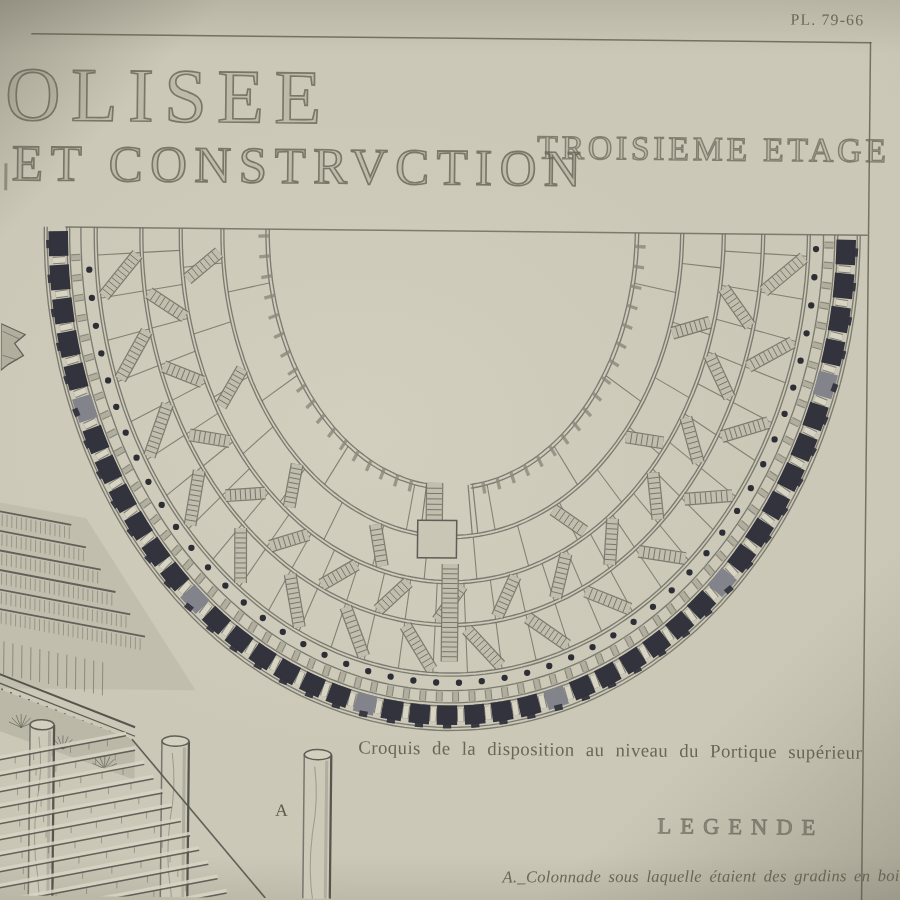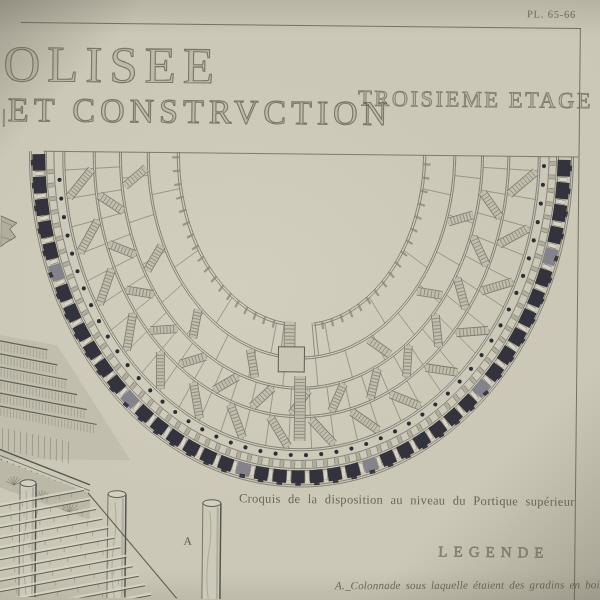--- a/index.html
+++ b/index.html
@@ -34,21 +34,21 @@
 <div id="stage">
   <div id="plate">
 
     <div class="line" style="left:18px;top:25px;width:560px;height:1px;"></div>
     <div class="line" style="left:577px;top:25px;width:1px;height:575px;"></div>
 
     <div class="engr t-main">COLISEE</div>
     <div class="engr t-sub">ET CONSTRVCTION</div>
     <div class="frag-stroke"></div>
     <div class="engr2 t-stage">TROISIEME ETAGE</div>
-    <div class="t-plateno">PL. 65-66</div>
+    <div class="t-plateno">PL. 79-66</div>
 
     <svg id="drawing" width="600" height="600" viewBox="0 0 600 600">
         <line x1="42.0" y1="154.0" x2="577.0" y2="154.0" stroke="#6e6d64" stroke-width="1" stroke-opacity="0.85"></line>
         <path d="M572.0 154.0L571.9 162.7L571.6 171.4L571.2 180.1L570.5 188.8L569.7 197.5L568.7 206.1L567.4 214.7L566.1 223.2L564.5 231.7L562.7 240.2L560.8 248.6L558.7 256.9L556.4 265.2L553.9 273.3L551.3 281.4L548.5 289.4L545.5 297.4L542.4 305.2L539.0 312.9L535.6 320.5L531.9 328.0L528.1 335.4L524.2 342.6L520.1 349.7L515.8 356.7L511.4 363.6L506.8 370.3L502.1 376.8L497.3 383.2L492.3 389.5L487.2 395.5L482.0 401.5L476.6 407.2L471.2 412.8L465.6 418.2L459.9 423.4L454.1 428.4L448.1 433.3L442.1 437.9L436.0 442.4L429.8 446.6L423.5 450.7L417.1 454.6L410.6 458.2L404.1 461.7L397.5 464.9L390.8 467.9L384.1 470.7L377.3 473.3L370.4 475.7L363.5 477.8L356.6 479.7L349.6 481.4L342.6 482.9L335.5 484.2L328.4 485.2L321.3 486.0L314.2 486.5L307.1 486.9L300.0 487.0L292.9 486.9L285.8 486.5L278.7 486.0L271.6 485.2L264.5 484.2L257.4 482.9L250.4 481.4L243.4 479.7L236.5 477.8L229.6 475.7L222.7 473.3L215.9 470.7L209.2 467.9L202.5 464.9L195.9 461.7L189.4 458.2L182.9 454.6L176.5 450.7L170.2 446.6L164.0 442.4L157.9 437.9L151.9 433.3L145.9 428.4L140.1 423.4L134.4 418.2L128.8 412.8L123.4 407.2L118.0 401.5L112.8 395.5L107.7 389.5L102.7 383.2L97.9 376.8L93.2 370.3L88.6 363.6L84.2 356.7L79.9 349.7L75.8 342.6L71.9 335.4L68.1 328.0L64.4 320.5L61.0 312.9L57.6 305.2L54.5 297.4L51.5 289.4L48.7 281.4L46.1 273.3L43.6 265.2L41.3 256.9L39.2 248.6L37.3 240.2L35.5 231.7L33.9 223.2L32.6 214.7L31.3 206.1L30.3 197.5L29.5 188.8L28.8 180.1L28.4 171.4L28.1 162.7L28.0 154.0" fill="none" stroke="#6e6d64" stroke-width="0.9" stroke-opacity="0.85" stroke-linecap="butt"></path>
         <path d="M570.0 154.0L570.0 162.7L569.7 171.3L569.2 180.0L568.6 188.6L567.7 197.2L566.7 205.8L565.5 214.3L564.1 222.8L562.6 231.2L560.8 239.6L558.9 248.0L556.8 256.2L554.6 264.5L552.1 272.6L549.5 280.6L546.7 288.6L543.7 296.4L540.6 304.2L537.3 311.9L533.9 319.4L530.3 326.9L526.5 334.2L522.6 341.4L518.5 348.5L514.2 355.4L509.9 362.2L505.3 368.9L500.7 375.4L495.9 381.8L491.0 388.0L485.9 394.0L480.7 399.9L475.4 405.6L469.9 411.1L464.4 416.5L458.7 421.7L453.0 426.7L447.1 431.5L441.1 436.1L435.0 440.6L428.9 444.8L422.6 448.8L416.3 452.6L409.8 456.3L403.3 459.7L396.8 462.9L390.1 465.9L383.5 468.7L376.7 471.3L369.9 473.6L363.0 475.7L356.1 477.7L349.2 479.3L342.2 480.8L335.2 482.1L328.2 483.1L321.2 483.9L314.1 484.4L307.1 484.8L300.0 484.9L292.9 484.8L285.9 484.4L278.8 483.9L271.8 483.1L264.8 482.1L257.8 480.8L250.8 479.3L243.9 477.7L237.0 475.7L230.1 473.6L223.3 471.3L216.5 468.7L209.9 465.9L203.2 462.9L196.7 459.7L190.2 456.3L183.7 452.6L177.4 448.8L171.1 444.8L165.0 440.6L158.9 436.1L152.9 431.5L147.0 426.7L141.3 421.7L135.6 416.5L130.1 411.1L124.6 405.6L119.3 399.9L114.1 394.0L109.0 388.0L104.1 381.8L99.3 375.4L94.7 368.9L90.1 362.2L85.8 355.4L81.5 348.5L77.4 341.4L73.5 334.2L69.7 326.9L66.1 319.4L62.7 311.9L59.4 304.2L56.3 296.4L53.3 288.6L50.5 280.6L47.9 272.6L45.4 264.5L43.2 256.2L41.1 248.0L39.2 239.6L37.4 231.2L35.9 222.8L34.5 214.3L33.3 205.8L32.3 197.2L31.4 188.6L30.8 180.0L30.3 171.3L30.0 162.7L29.9 154.0" fill="none" stroke="#6e6d64" stroke-width="0.9" stroke-opacity="0.85" stroke-linecap="butt"></path>
         <path d="M557.0 154.0L556.9 162.3L556.6 170.6L556.2 178.8L555.6 187.1L554.8 195.3L553.8 203.5L552.7 211.7L551.4 219.8L549.9 227.9L548.2 236.0L546.4 243.9L544.4 251.9L542.3 259.7L539.9 267.5L537.4 275.2L534.8 282.8L532.0 290.3L529.0 297.8L525.9 305.1L522.6 312.3L519.1 319.5L515.5 326.5L511.8 333.4L507.9 340.2L503.9 346.8L499.7 353.3L495.4 359.7L491.0 365.9L486.4 372.0L481.7 377.9L476.9 383.7L472.0 389.4L466.9 394.8L461.7 400.1L456.5 405.3L451.1 410.2L445.6 415.0L440.0 419.6L434.3 424.0L428.5 428.3L422.6 432.3L416.7 436.2L410.6 439.8L404.5 443.3L398.3 446.6L392.1 449.7L385.8 452.5L379.4 455.2L373.0 457.7L366.5 459.9L360.0 461.9L353.4 463.8L346.8 465.4L340.2 466.8L333.5 468.0L326.9 469.0L320.2 469.7L313.5 470.3L306.7 470.6L300.0 470.7L293.3 470.6L286.5 470.3L279.8 469.7L273.1 469.0L266.5 468.0L259.8 466.8L253.2 465.4L246.6 463.8L240.0 461.9L233.5 459.9L227.0 457.7L220.6 455.2L214.2 452.5L207.9 449.7L201.7 446.6L195.5 443.3L189.4 439.8L183.3 436.2L177.4 432.3L171.5 428.3L165.7 424.0L160.0 419.6L154.4 415.0L148.9 410.2L143.5 405.3L138.3 400.1L133.1 394.8L128.0 389.4L123.1 383.7L118.3 377.9L113.6 372.0L109.0 365.9L104.6 359.7L100.3 353.3L96.1 346.8L92.1 340.2L88.2 333.4L84.5 326.5L80.9 319.5L77.4 312.3L74.1 305.1L71.0 297.8L68.0 290.3L65.2 282.8L62.6 275.2L60.1 267.5L57.7 259.7L55.6 251.9L53.6 243.9L51.8 236.0L50.1 227.9L48.6 219.8L47.3 211.7L46.2 203.5L45.2 195.3L44.4 187.1L43.8 178.8L43.4 170.6L43.1 162.3L43.0 154.0" fill="none" stroke="#6e6d64" stroke-width="0.9" stroke-opacity="0.85" stroke-linecap="butt"></path>
         <path d="M555.0 154.0L555.0 162.2L554.7 170.5L554.3 178.7L553.7 186.9L552.9 195.1L551.9 203.2L550.8 211.3L549.5 219.4L548.0 227.4L546.4 235.4L544.5 243.3L542.6 251.2L540.4 259.0L538.1 266.7L535.6 274.4L533.0 282.0L530.2 289.4L527.3 296.8L524.1 304.1L520.9 311.3L517.5 318.4L513.9 325.3L510.2 332.2L506.3 338.9L502.3 345.5L498.2 352.0L493.9 358.3L489.5 364.5L485.0 370.5L480.3 376.4L475.6 382.2L470.7 387.8L465.6 393.2L460.5 398.5L455.3 403.6L449.9 408.5L444.5 413.3L438.9 417.8L433.3 422.2L427.5 426.4L421.7 430.5L415.8 434.3L409.8 437.9L403.7 441.4L397.6 444.6L391.4 447.7L385.1 450.5L378.8 453.2L372.4 455.6L366.0 457.9L359.5 459.9L353.0 461.7L346.5 463.3L339.9 464.7L333.3 465.9L326.7 466.9L320.0 467.6L313.3 468.1L306.7 468.5L300.0 468.6L293.3 468.5L286.7 468.1L280.0 467.6L273.3 466.9L266.7 465.9L260.1 464.7L253.5 463.3L247.0 461.7L240.5 459.9L234.0 457.9L227.6 455.6L221.2 453.2L214.9 450.5L208.6 447.7L202.4 444.6L196.3 441.4L190.2 437.9L184.2 434.3L178.3 430.5L172.5 426.4L166.7 422.2L161.1 417.8L155.5 413.3L150.1 408.5L144.7 403.6L139.5 398.5L134.4 393.2L129.3 387.8L124.4 382.2L119.7 376.4L115.0 370.5L110.5 364.5L106.1 358.3L101.8 352.0L97.7 345.5L93.7 338.9L89.8 332.2L86.1 325.3L82.5 318.4L79.1 311.3L75.9 304.1L72.7 296.8L69.8 289.4L67.0 282.0L64.4 274.4L61.9 266.7L59.6 259.0L57.4 251.2L55.5 243.3L53.6 235.4L52.0 227.4L50.5 219.4L49.2 211.3L48.1 203.2L47.1 195.1L46.3 186.9L45.7 178.7L45.3 170.5L45.0 162.2L44.9 154.0" fill="none" stroke="#6e6d64" stroke-width="0.9" stroke-opacity="0.85" stroke-linecap="butt"></path>
         <path d="M547.5 154.0L547.5 162.0L547.2 170.0L546.8 178.0L546.2 186.0L545.4 194.0L544.5 201.9L543.4 209.8L542.1 217.7L540.7 225.5L539.1 233.3L537.4 241.0L535.4 248.7L533.4 256.3L531.1 263.8L528.7 271.3L526.1 278.6L523.4 285.9L520.6 293.1L517.6 300.2L514.4 307.2L511.1 314.1L507.6 320.9L504.0 327.6L500.3 334.1L496.4 340.5L492.4 346.8L488.2 353.0L484.0 359.0L479.6 364.9L475.0 370.7L470.4 376.3L465.6 381.7L460.8 387.0L455.8 392.1L450.7 397.1L445.5 401.9L440.2 406.5L434.8 411.0L429.3 415.3L423.8 419.4L418.1 423.3L412.4 427.0L406.6 430.6L400.7 433.9L394.7 437.1L388.7 440.1L382.6 442.9L376.5 445.4L370.3 447.8L364.1 450.0L357.8 452.0L351.5 453.7L345.1 455.3L338.7 456.7L332.3 457.8L325.9 458.8L319.4 459.5L313.0 460.0L306.5 460.3L300.0 460.4L293.5 460.3L287.0 460.0L280.6 459.5L274.1 458.8L267.7 457.8L261.3 456.7L254.9 455.3L248.5 453.7L242.2 452.0L235.9 450.0L229.7 447.8L223.5 445.4L217.4 442.9L211.3 440.1L205.3 437.1L199.3 433.9L193.4 430.6L187.6 427.0L181.9 423.3L176.2 419.4L170.7 415.3L165.2 411.0L159.8 406.5L154.5 401.9L149.3 397.1L144.2 392.1L139.2 387.0L134.4 381.7L129.6 376.3L125.0 370.7L120.4 364.9L116.0 359.0L111.8 353.0L107.6 346.8L103.6 340.5L99.7 334.1L96.0 327.6L92.4 320.9L88.9 314.1L85.6 307.2L82.4 300.2L79.4 293.1L76.6 285.9L73.9 278.6L71.3 271.3L68.9 263.8L66.6 256.3L64.6 248.7L62.6 241.0L60.9 233.3L59.3 225.5L57.9 217.7L56.6 209.8L55.5 201.9L54.6 194.0L53.8 186.0L53.2 178.0L52.8 170.0L52.5 162.0L52.4 154.0" fill="none" stroke="#6e6d64" stroke-width="0.9" stroke-opacity="0.85" stroke-linecap="butt"></path>
         <path d="M538.7 154.0L538.6 161.8L538.4 169.5L538.0 177.3L537.4 185.0L536.7 192.7L535.8 200.4L534.7 208.1L533.5 215.7L532.1 223.3L530.6 230.8L528.9 238.3L527.0 245.7L525.0 253.1L522.8 260.4L520.5 267.6L518.1 274.7L515.4 281.8L512.7 288.8L509.8 295.6L506.7 302.4L503.5 309.1L500.2 315.7L496.7 322.1L493.1 328.5L489.4 334.7L485.5 340.8L481.5 346.8L477.4 352.6L473.1 358.3L468.8 363.9L464.3 369.3L459.7 374.6L455.0 379.7L450.2 384.7L445.3 389.5L440.3 394.1L435.2 398.6L430.0 402.9L424.7 407.1L419.4 411.0L413.9 414.8L408.4 418.5L402.8 421.9L397.1 425.2L391.3 428.2L385.5 431.1L379.7 433.8L373.8 436.3L367.8 438.6L361.8 440.7L355.7 442.6L349.6 444.3L343.5 445.8L337.3 447.2L331.2 448.3L325.0 449.2L318.7 449.9L312.5 450.4L306.2 450.7L300.0 450.8L293.8 450.7L287.5 450.4L281.3 449.9L275.0 449.2L268.8 448.3L262.7 447.2L256.5 445.8L250.4 444.3L244.3 442.6L238.2 440.7L232.2 438.6L226.2 436.3L220.3 433.8L214.5 431.1L208.7 428.2L202.9 425.2L197.2 421.9L191.6 418.5L186.1 414.8L180.7 411.0L175.3 407.1L170.0 402.9L164.8 398.6L159.7 394.1L154.7 389.5L149.8 384.7L145.0 379.7L140.3 374.6L135.7 369.3L131.2 363.9L126.9 358.3L122.6 352.6L118.5 346.8L114.5 340.8L110.6 334.7L106.9 328.5L103.3 322.1L99.8 315.7L96.5 309.1L93.3 302.4L90.2 295.6L87.3 288.8L84.6 281.8L81.9 274.7L79.5 267.6L77.2 260.4L75.0 253.1L73.0 245.7L71.1 238.3L69.4 230.8L67.9 223.3L66.5 215.7L65.3 208.1L64.2 200.4L63.3 192.7L62.6 185.0L62.0 177.3L61.6 169.5L61.4 161.8L61.3 154.0" fill="none" stroke="#6e6d64" stroke-width="0.9" stroke-opacity="0.85" stroke-linecap="butt"></path>
         <path d="M536.8 154.0L536.7 161.7L536.4 169.4L536.0 177.1L535.5 184.8L534.7 192.5L533.8 200.1L532.8 207.7L531.6 215.3L530.2 222.8L528.7 230.3L527.0 237.7L525.2 245.1L523.2 252.4L521.0 259.6L518.7 266.8L516.3 273.9L513.7 280.9L510.9 287.8L508.1 294.6L505.0 301.3L501.9 308.0L498.6 314.5L495.1 320.9L491.5 327.2L487.8 333.4L484.0 339.5L480.0 345.4L475.9 351.2L471.7 356.9L467.4 362.4L463.0 367.8L458.4 373.0L453.8 378.1L449.0 383.0L444.1 387.8L439.2 392.4L434.1 396.9L428.9 401.2L423.7 405.3L418.4 409.2L413.0 413.0L407.5 416.6L401.9 420.0L396.3 423.2L390.6 426.3L384.8 429.1L379.0 431.8L373.2 434.3L367.2 436.6L361.3 438.7L355.3 440.6L349.2 442.3L343.1 443.8L337.0 445.1L330.9 446.2L324.7 447.1L318.6 447.8L312.4 448.3L306.2 448.6L300.0 448.7L293.8 448.6L287.6 448.3L281.4 447.8L275.3 447.1L269.1 446.2L263.0 445.1L256.9 443.8L250.8 442.3L244.7 440.6L238.7 438.7L232.8 436.6L226.8 434.3L221.0 431.8L215.2 429.1L209.4 426.3L203.7 423.2L198.1 420.0L192.5 416.6L187.0 413.0L181.6 409.2L176.3 405.3L171.1 401.2L165.9 396.9L160.8 392.4L155.9 387.8L151.0 383.0L146.2 378.1L141.6 373.0L137.0 367.8L132.6 362.4L128.3 356.9L124.1 351.2L120.0 345.4L116.0 339.5L112.2 333.4L108.5 327.2L104.9 320.9L101.4 314.5L98.1 308.0L95.0 301.3L91.9 294.6L89.1 287.8L86.3 280.9L83.7 273.9L81.3 266.8L79.0 259.6L76.8 252.4L74.8 245.1L73.0 237.7L71.3 230.3L69.8 222.8L68.4 215.3L67.2 207.7L66.2 200.1L65.3 192.5L64.5 184.8L64.0 177.1L63.6 169.4L63.3 161.7L63.3 154.0" fill="none" stroke="#6e6d64" stroke-width="0.9" stroke-opacity="0.85" stroke-linecap="butt"></path>

